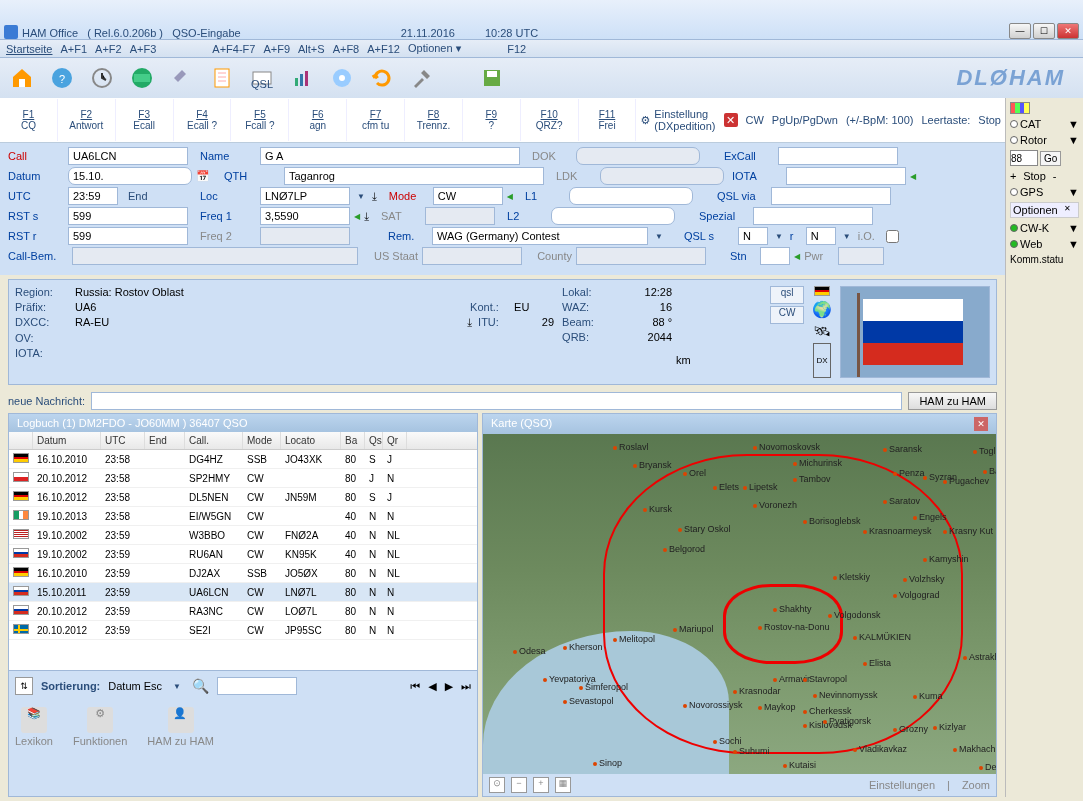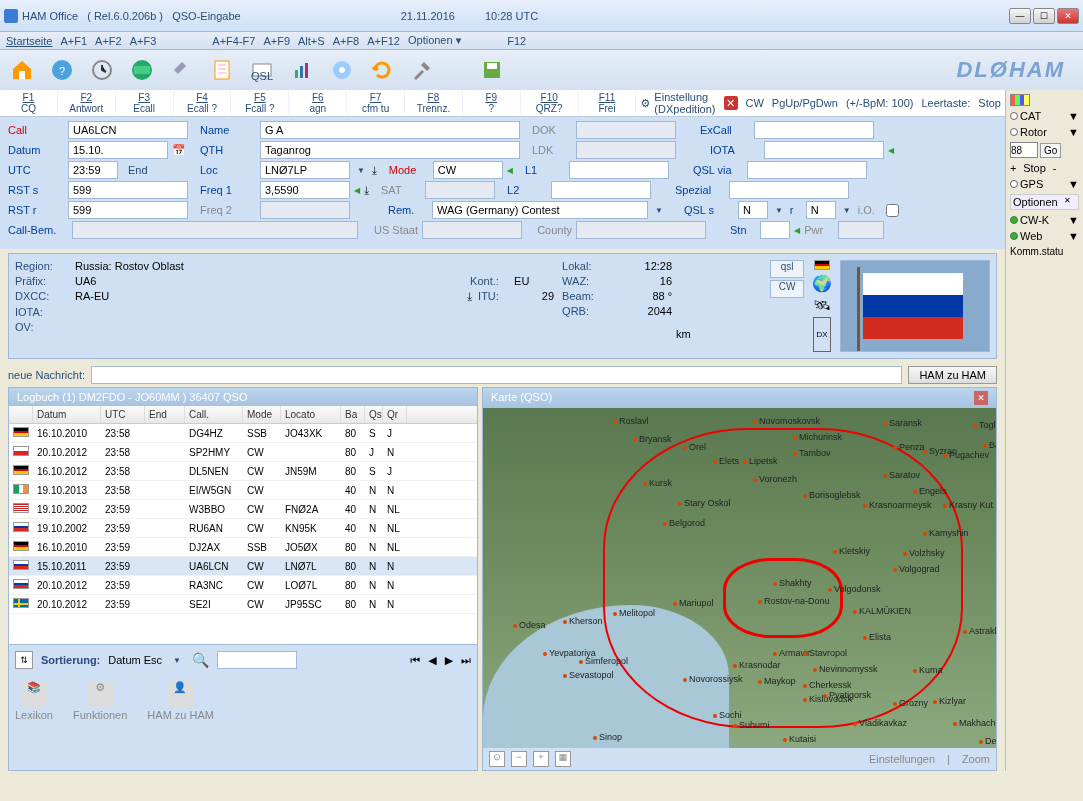--- a/index.html
+++ b/index.html
@@ -1,52 +1,52 @@
 <!DOCTYPE html>
 <html><head>
 <meta charset="utf-8">
 <style>
 * { box-sizing: border-box; margin: 0; padding: 0; font-family: Tahoma, Arial, sans-serif; font-size: 11px; }
 body { background: #ece9d8; width: 1083px; height: 801px; overflow: hidden; }
-.titlebar { background: linear-gradient(to bottom, #e8f0fb, #cde0f7); height: 32px; display: flex; align-items: center; padding: 0 4px; border-bottom: 1px solid #a0b8d8; }
+.titlebar { background: linear-gradient(to bottom, #e8f0fb, #cde0f7); height: 40px; display: flex; align-items: flex-end; padding: 0 4px; border-bottom: 1px solid #a0b8d8; }
 .titlebar .app-icon { width: 14px; height: 14px; background: #3a7bd5; border-radius: 2px; margin-right: 4px; }
 .titlebar .title-text { color: #2a4d7a; flex: 0 0 auto; margin-right: 40px; }
 .titlebar .title-date { color: #2a4d7a; margin-left: 120px; }
 .titlebar .title-time { color: #2a4d7a; margin-left: 30px; }
 .titlebar .spacer { flex: 1; }
 .winbtns { display: flex; gap: 2px; }
 .winbtn { width: 22px; height: 16px; background: linear-gradient(to bottom,#f7f7f7,#d0d0d0); border: 1px solid #888; border-radius: 2px; display: flex; align-items: center; justify-content: center; font-size: 9px; }
 .winbtn.close { background: linear-gradient(to bottom,#e77,#c33); color: #fff; }
 .menubar { background: linear-gradient(to bottom,#e6edf7,#d4e1f1); padding: 2px 6px; display: flex; gap: 8px; align-items: center; border-bottom: 1px solid #a0b8d8; }
 .menubar .m { color: #2a4d7a; }
 .menubar .m u { text-decoration: underline; }
 .toolbar-main { background: linear-gradient(to bottom,#e6edf7,#d4e1f1); padding: 2px 6px; display: flex; gap: 8px; align-items: center; height: 40px; }
 .tbtn { width: 32px; height: 32px; display: flex; align-items: center; justify-content: center; border-radius: 3px; }
 .brand { margin-left: auto; margin-right: 12px; font-size: 22px; font-weight: bold; color: #7aa2d4; font-style: italic; letter-spacing: 2px; }
 .fkey-bar { background: #fff; display: flex; border-bottom: 1px solid #bcd; padding: 1px 0; }
-.fkey { flex: 1; text-align: center; border-right: 1px solid #eef; padding: 1px 0; }
+.fkey { flex: 1; text-align: center; border-right: 1px solid #eef; padding: 10px 0; }
 .fkey .fk { color: #2a4d7a; text-decoration: underline; font-size: 10px; }
 .fkey .fl { font-size: 10px; color: #2a4d7a; }
 .fkey-extra { display: flex; align-items: center; gap: 4px; padding: 0 4px; color: #2a4d7a; font-size: 10px; }
 .fkey-extra .red-x { width: 14px; height: 14px; background: #c33; color: #fff; display: flex; align-items: center; justify-content: center; border-radius: 2px; }
 .content { display: flex; }
 .main-col { flex: 1; }
 .side-col { width: 78px; background: #ece9d8; border-left: 1px solid #bbb; padding: 4px; }
 .side-row { display: flex; align-items: center; gap: 2px; margin-bottom: 4px; font-size: 10px; white-space: nowrap; }
 .radio-dot { width: 8px; height: 8px; border: 1px solid #666; border-radius: 50%; background: #fff; display: inline-block; }
 .radio-dot.on { background: #2b2; }
 .side-input { width: 28px; height: 16px; border: 1px solid #888; font-size: 10px; }
 .side-btn { font-size: 10px; padding: 1px 3px; border: 1px solid #999; background: #f5f5f5; }
 .form-area { background: #cfe0f5; padding: 4px 8px 8px 8px; }
 .form-row { display: flex; align-items: center; margin-bottom: 2px; gap: 4px; }
 .lbl { color: #0040a0; width: 56px; }
 .lbl-red { color: #c00; }
 .lbl-gray { color: #888; }
 .inp { background: #fff; border: 1px solid #a0b8d8; height: 18px; padding: 1px 4px; }
-.inp.w120 { width: 120px; } .inp.w90 { width: 90px; } .inp.w100 { width: 100px; } .inp.w70 { width: 70px; }
+.inp.w120 { width: 120px; } .inp.w90 { width: 90px; } .inp.w100 { width: 124px; border-radius: 7px; } .inp.w70 { width: 70px; }
 .inp.gray { background: #e5eaf2; }
 .dd-arrow { color: #2a4d7a; font-size: 8px; padding: 0 3px; }
 .green-tri { color: #2a9d2a; font-size: 8px; }
 .info-panel { background: #cfe0f5; margin: 4px 8px; border: 1px solid #a0b8d8; padding: 6px; display: flex; gap: 8px; }
 .info-left { flex: 1; }
 .info-left .irow { display: flex; margin-bottom: 3px; }
 .info-left .ilbl { width: 60px; color: #2a4d7a; }
 .info-left .ival { flex: 1; color: #000; }
 .info-mid { width: 200px; }
 .info-mid .irow { display: flex; margin-bottom: 3px; }
@@ -303,21 +303,21 @@
     <input class="inp w120" style="">
   </div>
   <div class="form-row">
     <span class="lbl">Datum</span>
     <input class="inp w100" value="15.10." style="">
     <span style="width:16px">📅</span>
     <span class="lbl" style="margin-left:8px">QTH</span>
     <input class="inp" style="width: 260px;" value="Taganrog">
     <span class="lbl lbl-gray" style="margin-left:8px;width:40px">LDK</span>
     <input class="inp gray w100" style="">
-    <span class="lbl" style="margin-left:30px;width:50px">IOTA</span>
+    <span class="lbl" style="margin-left:4px;width:50px">IOTA</span>
     <input class="inp w120" style="">
           <span class="green-tri">◀</span>
   </div>
   <div class="form-row">
     <span class="lbl">UTC</span>
     <input class="inp" style="width: 50px;" value="23:59">
     <span style="color:#2a4d7a;width:50px;padding-left:6px">End</span>
     <span style="width:12px"></span>
     <span class="lbl" style="margin-left:8px">Loc</span>
     <input class="inp w90" value="LNØ7LP" style="">
@@ -391,24 +391,24 @@
             <span style="width:40px;text-align:left">EU</span>
           </div>
     <div class="irow">
             <span class="ilbl">DXCC:</span>
             <span class="ival">RA-EU</span>
             <span>⤓</span>
             <span class="ilbl" style="width:36px;margin-left:6px">ITU:</span>
             <span style="width:40px;text-align:right">29</span>
           </div>
     <div class="irow">
+            <span class="ilbl">OV:</span>
+          </div>
+    <div class="irow">
             <span class="ilbl">IOTA:</span>
-          </div>
-    <div class="irow">
-            <span class="ilbl">OV:</span>
           </div>
   </div>
   <div class="info-mid">
     <div class="irow">
             <span class="ilbl">Lokal:</span>
             <span class="ival">12:28</span>
           </div>
     <div class="irow">
             <span class="ilbl">WAZ:</span>
             <span class="ival">16</span>

